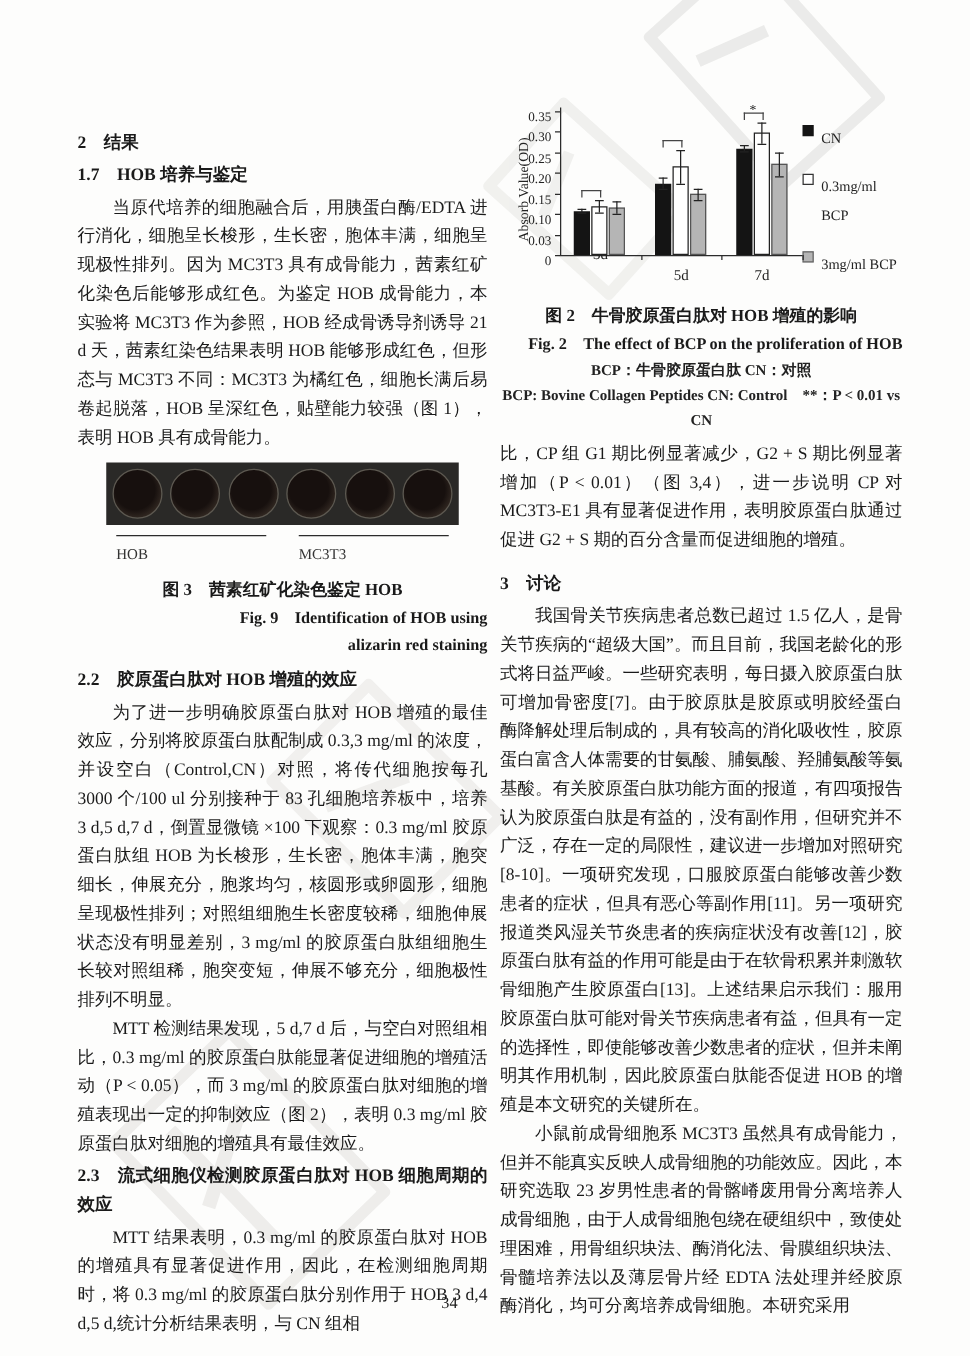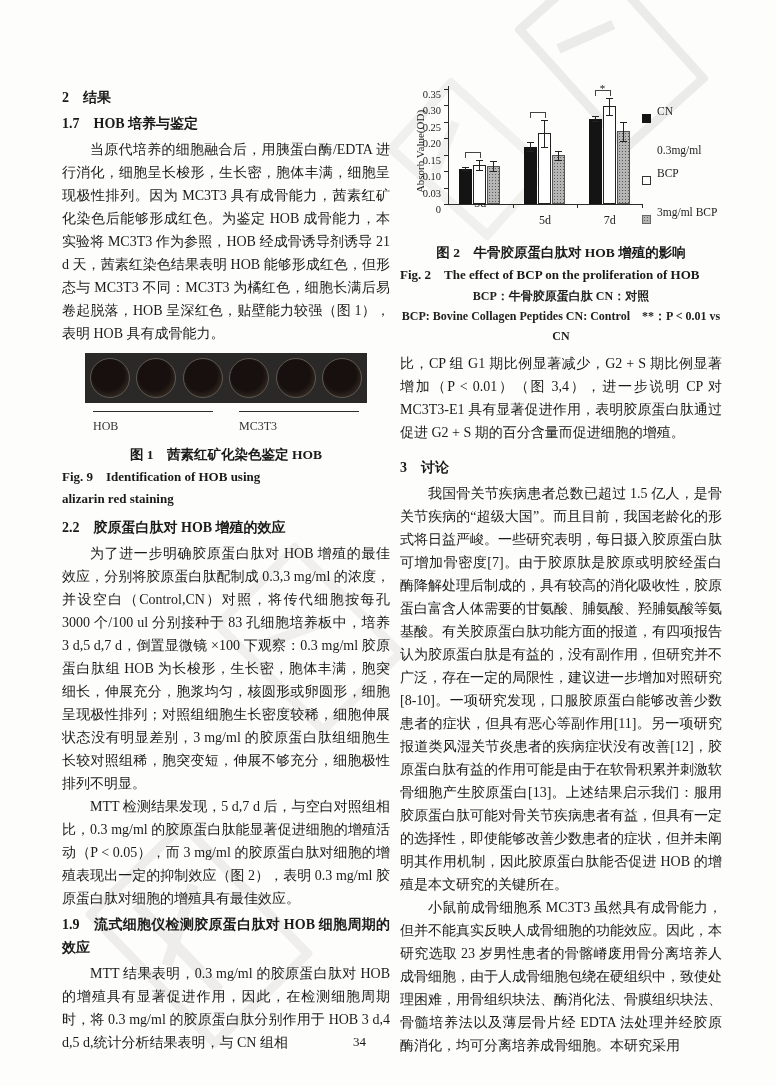--- a/index.html
+++ b/index.html
@@ -8,52 +8,52 @@
   
   .wm{position:absolute;border:9px solid #e6e6e4;opacity:.75;z-index:0;border-radius:4px;}
   .wm .bar{position:absolute;background:#e6e6e4;}
   
   .header{position:absolute;left:62px;top:44px;width:656px;display:flex;
           justify-content:space-between;align-items:flex-start;z-index:2;font-size:13px;}
   .journal-line{border-bottom:1.5px solid #2b2b2b;padding-bottom:5px;font-weight:bold;}
   .page-number{font-size:14px;font-weight:bold;padding-top:1px;}
   
   .col{position:absolute;z-index:2;font-size:14px;line-height:23px;text-align:justify;}
-  .col-left{left:62px;top:83px;width:328px;}
+  .col-left{left:62px;top:100px;width:328px;}
   .col-right{left:400px;top:84px;width:322px;}
   .sec-head{font-weight:bold;margin:3px 0 3px 0;}
   .para{text-indent:2em;margin:0;}
   
   .fig1{margin:8px 0 6px 0;text-align:center;}
   .plate{position:relative;width:282px;height:50px;margin:0 auto;background:#2a2927;
          display:flex;align-items:center;justify-content:space-between;padding:0 5px;box-sizing:border-box;}
   .well{width:40px;height:40px;border-radius:50%;
         background:radial-gradient(circle at 45% 42%, #17100e 52%, #352b24 78%, #55504a 96%);
         border:1px solid #5d5951;box-sizing:border-box;}
   .fig1-labels{display:flex;justify-content:center;gap:26px;margin-top:8px;}
   .fig1-line{width:120px;border-top:1.2px solid #2b2b2b;padding-top:3px;font-size:12px;
              text-align:left;color:#333;}
   .fig-cap-cn{font-weight:bold;font-size:13.5px;text-align:center;margin-top:6px;line-height:22px;}
-  .fig-cap-en{font-weight:bold;font-size:13px;text-align:left;line-height:22px;font-family:Liberation Serif, serif;}
+  .fig-cap-en{font-weight:bold;font-size:13px;text-align:right;line-height:22px;font-family:Liberation Serif, serif;}
   .fig-note{font-size:12px;text-align:center;line-height:20px;font-weight:bold;color:#222;}
   
   .chart{position:relative;width:322px;height:150px;margin:0 0 8px 0;
          font-family:"Liberation Serif","DejaVu Serif",serif;}
   .axis{position:absolute;background:#2b2b2b;}
   .ytick-label{position:absolute;font-size:10.5px;text-align:right;width:30px;color:#222;}
   .ylabel{position:absolute;left:-40px;top:56px;width:120px;font-size:11px;text-align:center;
           transform:rotate(-90deg);color:#222;}
   .xlab{position:absolute;font-size:12px;color:#222;text-align:center;width:30px;}
   .bar{position:absolute;box-sizing:border-box;}
   .err-line{position:absolute;width:1px;background:#222;}
   .err-cap{position:absolute;height:1px;background:#222;}
   .bracket{position:absolute;border-top:1px solid #444;border-left:1px solid #444;border-right:1px solid #444;height:5px;}
   .sig{position:absolute;font-size:11px;color:#111;}
   .legend{position:absolute;left:242px;top:16px;}
-  .legend-item{display:flex;align-items:flex-end;gap:6px;margin-bottom:16px;font-size:11.5px;color:#222;}
+  .legend-item{display:flex;align-items:flex-start;gap:6px;margin-bottom:16px;font-size:11.5px;color:#222;}
   .sw{width:9px;height:9px;flex:0 0 9px;box-sizing:border-box;}
   .sw-cn{background:#141414;}
   .sw-03{background:#ffffff;border:1px solid #333;}
   .sw-3{background:#b5b5b5;border:1px solid #666;
         background-image:radial-gradient(#5a5a5a 22%, rgba(0,0,0,0) 23%);background-size:3px 3px;}
   .bar-3mg{background:#b5b5b5;border:1px solid #555;
         background-image:radial-gradient(#5a5a5a 22%, rgba(0,0,0,0) 23%);background-size:3px 3px;}
   
   .footer-num{position:absolute;left:353px;top:1034px;font-size:13px;z-index:2;}
 </style>
@@ -88,29 +88,29 @@
         <div class="well"></div>
         <div class="well"></div>
         <div class="well"></div>
         <div class="well"></div>
         <div class="well"></div>
       </div>
       <div class="fig1-labels">
         <div class="fig1-line">HOB</div>
         <div class="fig1-line">MC3T3</div>
       </div>
-      <div class="fig-cap-cn">图 1　茜素红矿化染色鉴定 HOB</div>
+      <div class="fig-cap-cn">图 3　茜素红矿化染色鉴定 HOB</div>
       <div class="fig-cap-en">Fig. 9　Identification of HOB using</div>
       <div class="fig-cap-en">alizarin red staining</div>
     </div>
 
     <div class="sec-head">2.2　胶原蛋白肽对 HOB 增殖的效应</div>
     <p class="para">为了进一步明确胶原蛋白肽对 HOB 增殖的最佳效应，分别将胶原蛋白肽配制成 0.3,3 mg/ml 的浓度，并设空白（Control,CN）对照，将传代细胞按每孔 3000 个/100 ul 分别接种于 83 孔细胞培养板中，培养 3 d,5 d,7 d，倒置显微镜 ×100 下观察：0.3 mg/ml 胶原蛋白肽组 HOB 为长梭形，生长密，胞体丰满，胞突细长，伸展充分，胞浆均匀，核圆形或卵圆形，细胞呈现极性排列；对照组细胞生长密度较稀，细胞伸展状态没有明显差别，3 mg/ml 的胶原蛋白肽组细胞生长较对照组稀，胞突变短，伸展不够充分，细胞极性排列不明显。</p>
     <p class="para">MTT 检测结果发现，5 d,7 d 后，与空白对照组相比，0.3 mg/ml 的胶原蛋白肽能显著促进细胞的增殖活动（P &lt; 0.05），而 3 mg/ml 的胶原蛋白肽对细胞的增殖表现出一定的抑制效应（图 2），表明 0.3 mg/ml 胶原蛋白肽对细胞的增殖具有最佳效应。</p>
-    <div class="sec-head">1.9　流式细胞仪检测胶原蛋白肽对 HOB 细胞周期的效应</div>
+    <div class="sec-head">2.3　流式细胞仪检测胶原蛋白肽对 HOB 细胞周期的效应</div>
     <p class="para">MTT 结果表明，0.3 mg/ml 的胶原蛋白肽对 HOB 的增殖具有显著促进作用，因此，在检测细胞周期时，将 0.3 mg/ml 的胶原蛋白肽分别作用于 HOB 3 d,4 d,5 d,统计分析结果表明，与 CN 组相</p>
   </div>
 
   <div class="col col-right">
 
     <div class="chart" id="chart">
       <div class="ylabel">Absorb Value(OD)</div>
       <div class="legend" id="legend">
           <div class="legend-item">
             <span class="sw sw-cn"></span>

